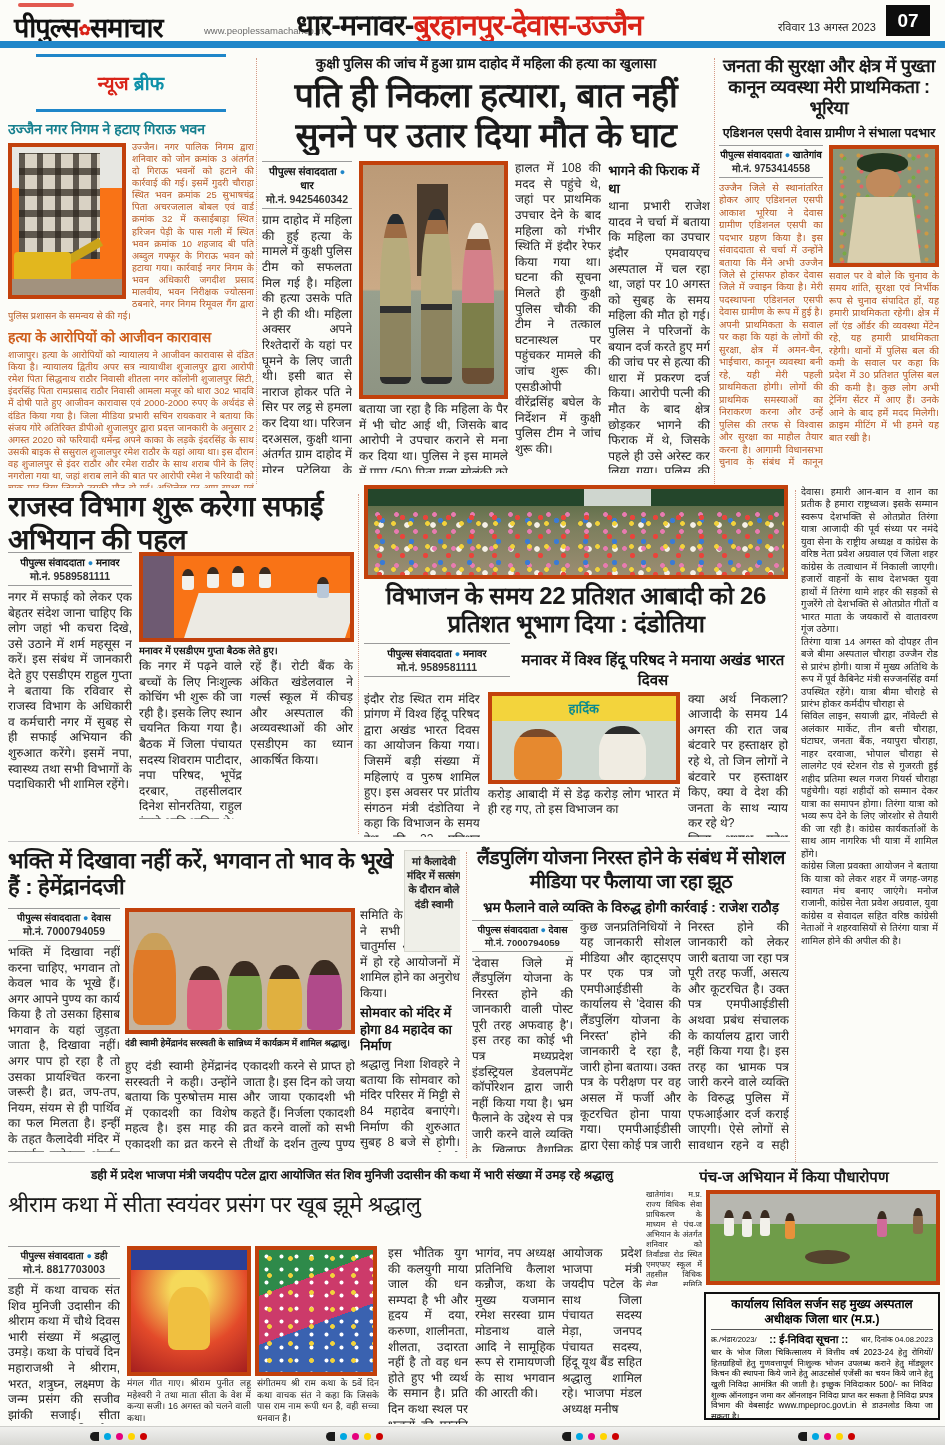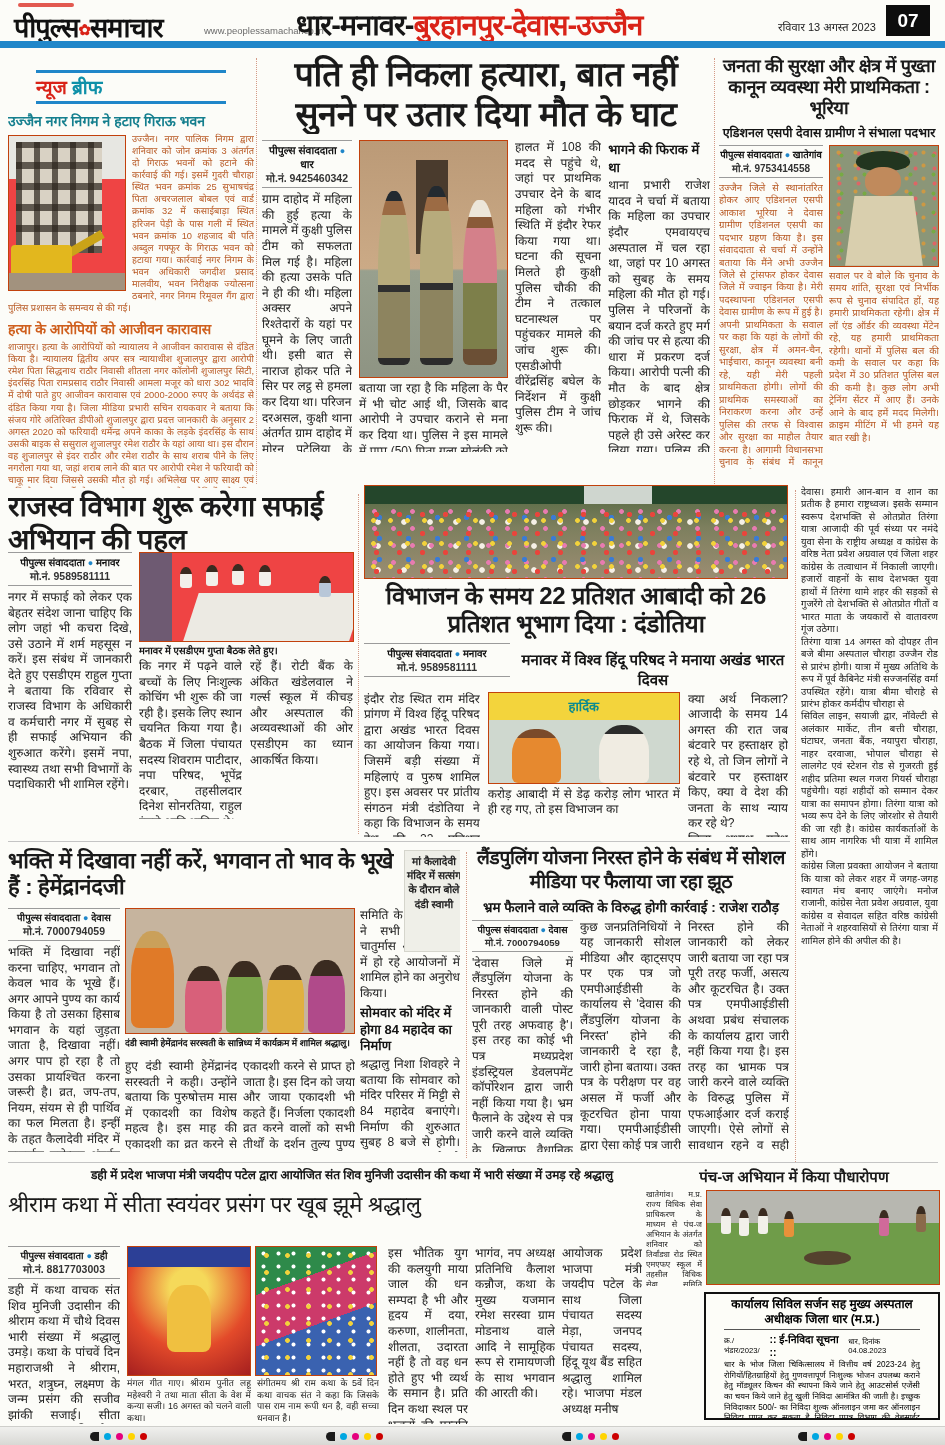--- a/index.html
+++ b/index.html
@@ -10,38 +10,38 @@
 .bt{font-size:12px;line-height:1.3;text-align:justify;color:#232323}
 .or{color:#b85a25}
 .teal{color:#0e90a8}
 .red{color:#d92318}
 .bylbox{border-top:1px solid #9b9b9b;border-bottom:1px solid #9b9b9b;margin-bottom:4px}
 .byl{font-size:10.5px;font-weight:bold;color:#141414;text-align:center;padding:2px 0 0}
 .phn{font-size:10.5px;font-weight:bold;color:#333;text-align:center;padding:0 0 2px}
 .bdot{color:#1f86c9;font-size:9px}
 .cols{display:flex}
 .col{overflow:hidden}
-.ph{position:relative;overflow:hidden;border:1px solid #c2410c;background:#ef4444}
+.ph{position:relative;overflow:hidden;border:4px solid #c2410c;background:#f97316}
 .cap{font-size:9.8px;font-weight:bold;color:#111;padding:2px 0}
 .vr{position:absolute;width:0;border-left:1px dotted #d49a86}
 .hr{position:absolute;height:0;border-top:1px solid #c4c4c4}
 .fg{position:absolute}
 
 #mast{left:14px;top:8px;font-size:27px;font-weight:bold;color:#111;letter-spacing:-1px}
 #mast .fl{color:#d92318;font-size:15px;vertical-align:middle}
 #mast-tag{left:18px;top:3px;width:56px;height:4px;background:#d92318;opacity:.75;border-radius:2px}
 #web{left:204px;top:25px;font-size:9.5px;color:#6b6b6b}
 #region{left:296px;top:4px;font-size:29px;font-weight:bold;letter-spacing:-1px}
 #region .b1{color:#161616}
 #date{left:778px;top:19px;font-size:11px;font-weight:normal;color:#222}
 #pgbox{left:886px;top:5px;width:44px;height:31px;background:#0d0d0d;color:#fff;font-size:19px;font-weight:bold;display:flex;align-items:center;justify-content:center}
 #bluebar{left:0;top:41px;width:945px;height:7px;background:#1f86c9}
 
 #brief{left:8px;top:54px;width:246px;height:434px;overflow:hidden}
-.nbtitle{width:190px;margin:16px auto;font-size:19px;font-weight:bold;border-top:3px solid #1f86c9;border-bottom:3px solid #1f86c9;padding:1px 0;margin-bottom:7px}
+.nbtitle{width:190px;margin:0 auto;text-align:center;font-size:19px;font-weight:bold;border-top:3px solid #1f86c9;border-bottom:3px solid #1f86c9;padding:13px 0;margin-bottom:7px}
 .bh1{font-size:14px;font-weight:bold;color:#157f8e;margin-bottom:3px}
 .bh2{font-size:14px;font-weight:bold;color:#cf5f1d;margin:5px 0 3px}
 #brief .bt{font-size:9.3px}
 #ph-demolition{float:left;width:118px;height:156px;margin:2px 6px 2px 0}
 .dsky{position:absolute;top:0;left:0;width:100%;height:28%;background:#e7e7e2}
 .dbld{position:absolute;left:6%;top:4%;width:74%;height:72%;background:#d9d2c4;background-image:repeating-linear-gradient(0deg,rgba(43,36,28,.7) 0 7px,transparent 7px 21px),repeating-linear-gradient(90deg,rgba(43,36,28,.7) 0 6px,transparent 6px 18px)}
 .jcb{position:absolute;left:2%;bottom:9%;width:52%;height:20%;background:#e2b71e;border-radius:4px}
 .jarm{position:absolute;left:40%;bottom:25%;width:44%;height:6%;background:#caa318;transform:rotate(-30deg)}
 .rub{position:absolute;left:0;bottom:0;width:100%;height:11%;background:#a2927e}
 
@@ -131,21 +131,21 @@
 #ph-plant{left:706px;top:1190px;width:234px;height:95px}
 #ph-plant .wall{position:absolute;top:0;left:0;width:100%;height:34%;background:#b7b7b0}
 #ph-plant .grass{position:absolute;bottom:0;left:0;width:100%;height:66%;background:#6f9c49}
 #ph-plant .mound{position:absolute;left:42%;bottom:20%;width:20%;height:16%;background:#54422e;border-radius:50%}
 #ph-plant .q1{left:6%;top:18%}#ph-plant .q2{left:14%;top:20%}#ph-plant .q3{left:22%;top:18%}
 #ph-plant .q4{left:33%;top:22%;background:linear-gradient(180deg,#3a2b20 0 30%,#e8913a 30%)}
 #ph-plant .q5{left:74%;top:20%;background:linear-gradient(180deg,#3a2b20 0 30%,#d06a9a 30%)}
 #ph-plant .q6{left:90%;top:16%;background:linear-gradient(180deg,#3a2b20 0 30%,#8a6a4a 30%)}
 #ph-plant .pp{width:10px;height:26px}
 
-#notice{left:704px;top:1292px;width:236px;height:128px;border:2px solid #111;background:#fdfdf8;padding:3px 18px;overflow:hidden}
+#notice{left:704px;top:1292px;width:236px;height:128px;border:2px solid #111;background:#fdfdf8;padding:3px 5px;overflow:hidden}
 #notice .t1{font-size:12px;font-weight:bold;text-align:center;line-height:1.25;border-bottom:1px solid #555;padding-bottom:2px}
 #notice .refs{display:flex;justify-content:space-between;font-size:7.6px;margin:2px 0;align-items:center}
 #notice .refc{font-size:10.5px;font-weight:bold}
 #notice .nb{font-size:8.2px;line-height:1.3;text-align:justify}
 
 #regbar{position:absolute;left:0;top:1426px;width:945px;height:19px;background:linear-gradient(180deg,#f0f0ee,#d8d8d4);display:flex;align-items:center;justify-content:space-around;border-top:1px solid #cfcfcb}
 .reggrp{display:flex;gap:5px;align-items:center}
 .regdot{width:7px;height:7px;border-radius:50%}
 .rg0{width:9px;height:9px;background:#1a1a1a;border-radius:50% 0 0 50%}
 </style>
@@ -182,20 +182,21 @@
       </span>
       <span>उज्जैन। नगर पालिक निगम द्वारा शनिवार को जोन क्रमांक 3 अंतर्गत दो गिराऊ भवनों को हटाने की कार्रवाई की गई। इसमें गुदरी चौराहा स्थित भवन क्रमांक 25 सुभाषचंद्र पिता अचरजलाल बोबल एवं वार्ड क्रमांक 32 में कसाईबाड़ा स्थित हरिजन पेड़ी के पास गली में स्थित भवन क्रमांक 10 शहजाद बी पति अब्दुल गफ्फूर के गिराऊ भवन को हटाया गया। कार्रवाई नगर निगम के भवन अधिकारी जगदीश प्रसाद मालवीय, भवन निरीक्षक ज्योत्सना ठबनारे, नगर निगम रिमूवल गैंग द्वारा पुलिस प्रशासन के समन्वय से की गई।</span>
     </div>
     <div class="bh2">हत्या के आरोपियों को आजीवन कारावास</div>
     <div class="bt or" style="font-size:9.3px">शाजापुर। हत्या के आरोपियों को न्यायालय ने आजीवन कारावास से दंडित किया है। न्यायालय द्वितीय अपर सत्र न्यायाधीश शुजालपुर द्वारा आरोपी रमेश पिता सिद्धनाथ राठौर निवासी शीतला नगर कॉलोनी शुजालपुर सिटी, इंदरसिंह पिता रामप्रसाद राठौर निवासी आमला मजूर को धारा 302 भादवि में दोषी पाते हुए आजीवन कारावास एवं 2000-2000 रुपए के अर्थदंड से दंडित किया गया है। जिला मीडिया प्रभारी सचिन रायकवार ने बताया कि संजय गोरे अतिरिक्त डीपीओ शुजालपुर द्वारा प्रदत्त जानकारी के अनुसार 2 अगस्त 2020 को फरियादी धर्मेन्द्र अपने काका के लड़के इंदरसिंह के साथ उसकी बाइक से ससुराल शुजालपुर रमेश राठौर के यहां आया था। इस दौरान वह शुजालपुर से इंदर राठौर और रमेश राठौर के साथ शराब पीने के लिए नगरोला गया था, जहां शराब लाने की बात पर आरोपी रमेश ने फरियादी को चाकू मार दिया जिससे उसकी मौत हो गई। अभिलेख पर आए साक्ष्य एवं अभियोजन के तर्कों से सहमत होकर न्यायालय ने आरोपियों को दंडित किया।</div>
   </div>
 
   <div class="vr" style="left:256px;top:58px;height:426px"></div>
 
   <div class="abs" id="lead">
+    <div class="kick">कुक्षी पुलिस की जांच में हुआ ग्राम दाहोद में महिला की हत्या का खुलासा</div>
     <div class="hl main-hl">पति ही निकला हत्यारा, बात नहीं सुनने पर उतार दिया मौत के घाट</div>
     <div class="cols" style="height:312px">
       <div class="col" style="width:92px">
         <div class="bylbox">
           <div class="byl"><span>पीपुल्स संवाददाता</span> <span class="bdot">●</span> <span>धार</span></div>
           <div class="phn">मो.नं. 9425460342</div>
         </div>
         <p class="bt">ग्राम दाहोद में महिला की हुई हत्या के मामले में कुक्षी पुलिस टीम को सफलता मिल गई है। महिला की हत्या उसके पति ने ही की थी। महिला अक्सर अपने रिश्तेदारों के यहां पर घूमने के लिए जाती थी। इसी बात से नाराज होकर पति ने सिर पर लट्ठ से हमला कर दिया था। परिजन</p>
         <p class="bt">दरअसल, कुक्षी थाना अंतर्गत ग्राम दाहोद में मोरन पटेलिया के खेत पर चौकीदार महिला (45) व पति पप्पू सोलंकी निवास करते थे। घटना 6 अगस्त की रात करीब 12.30 बजे की बताई जा रही है।</p>
       </div>

